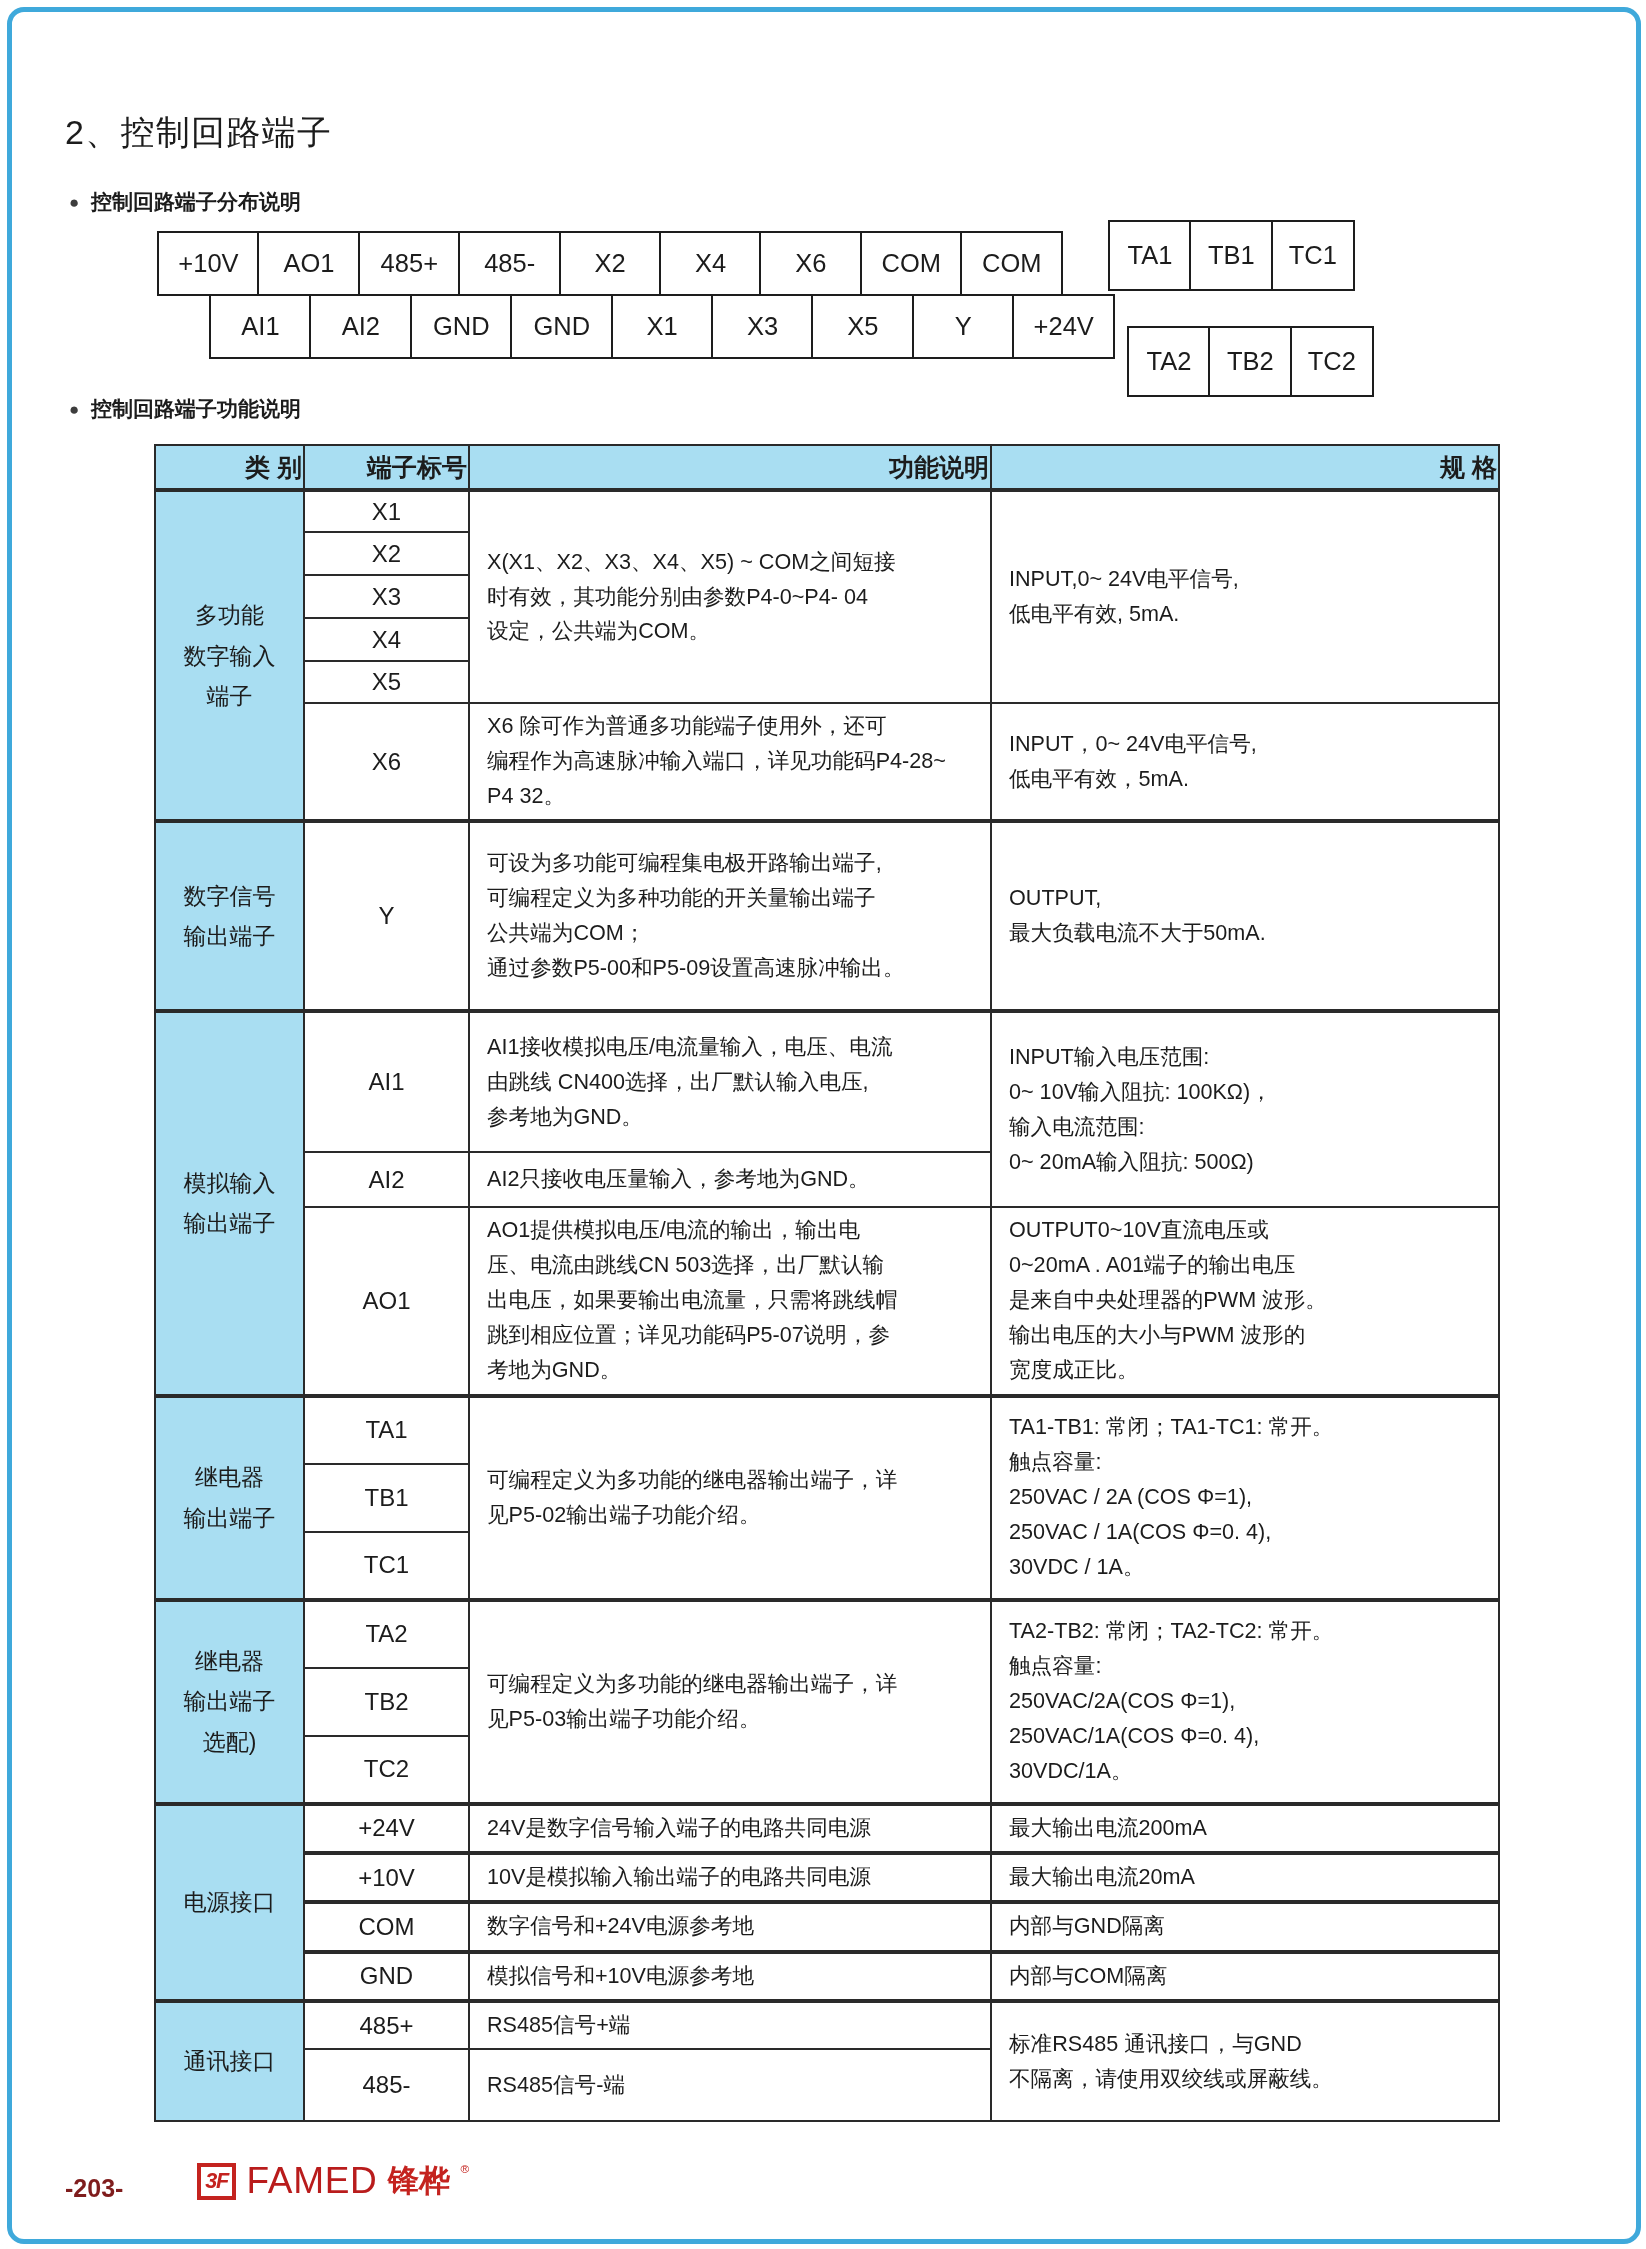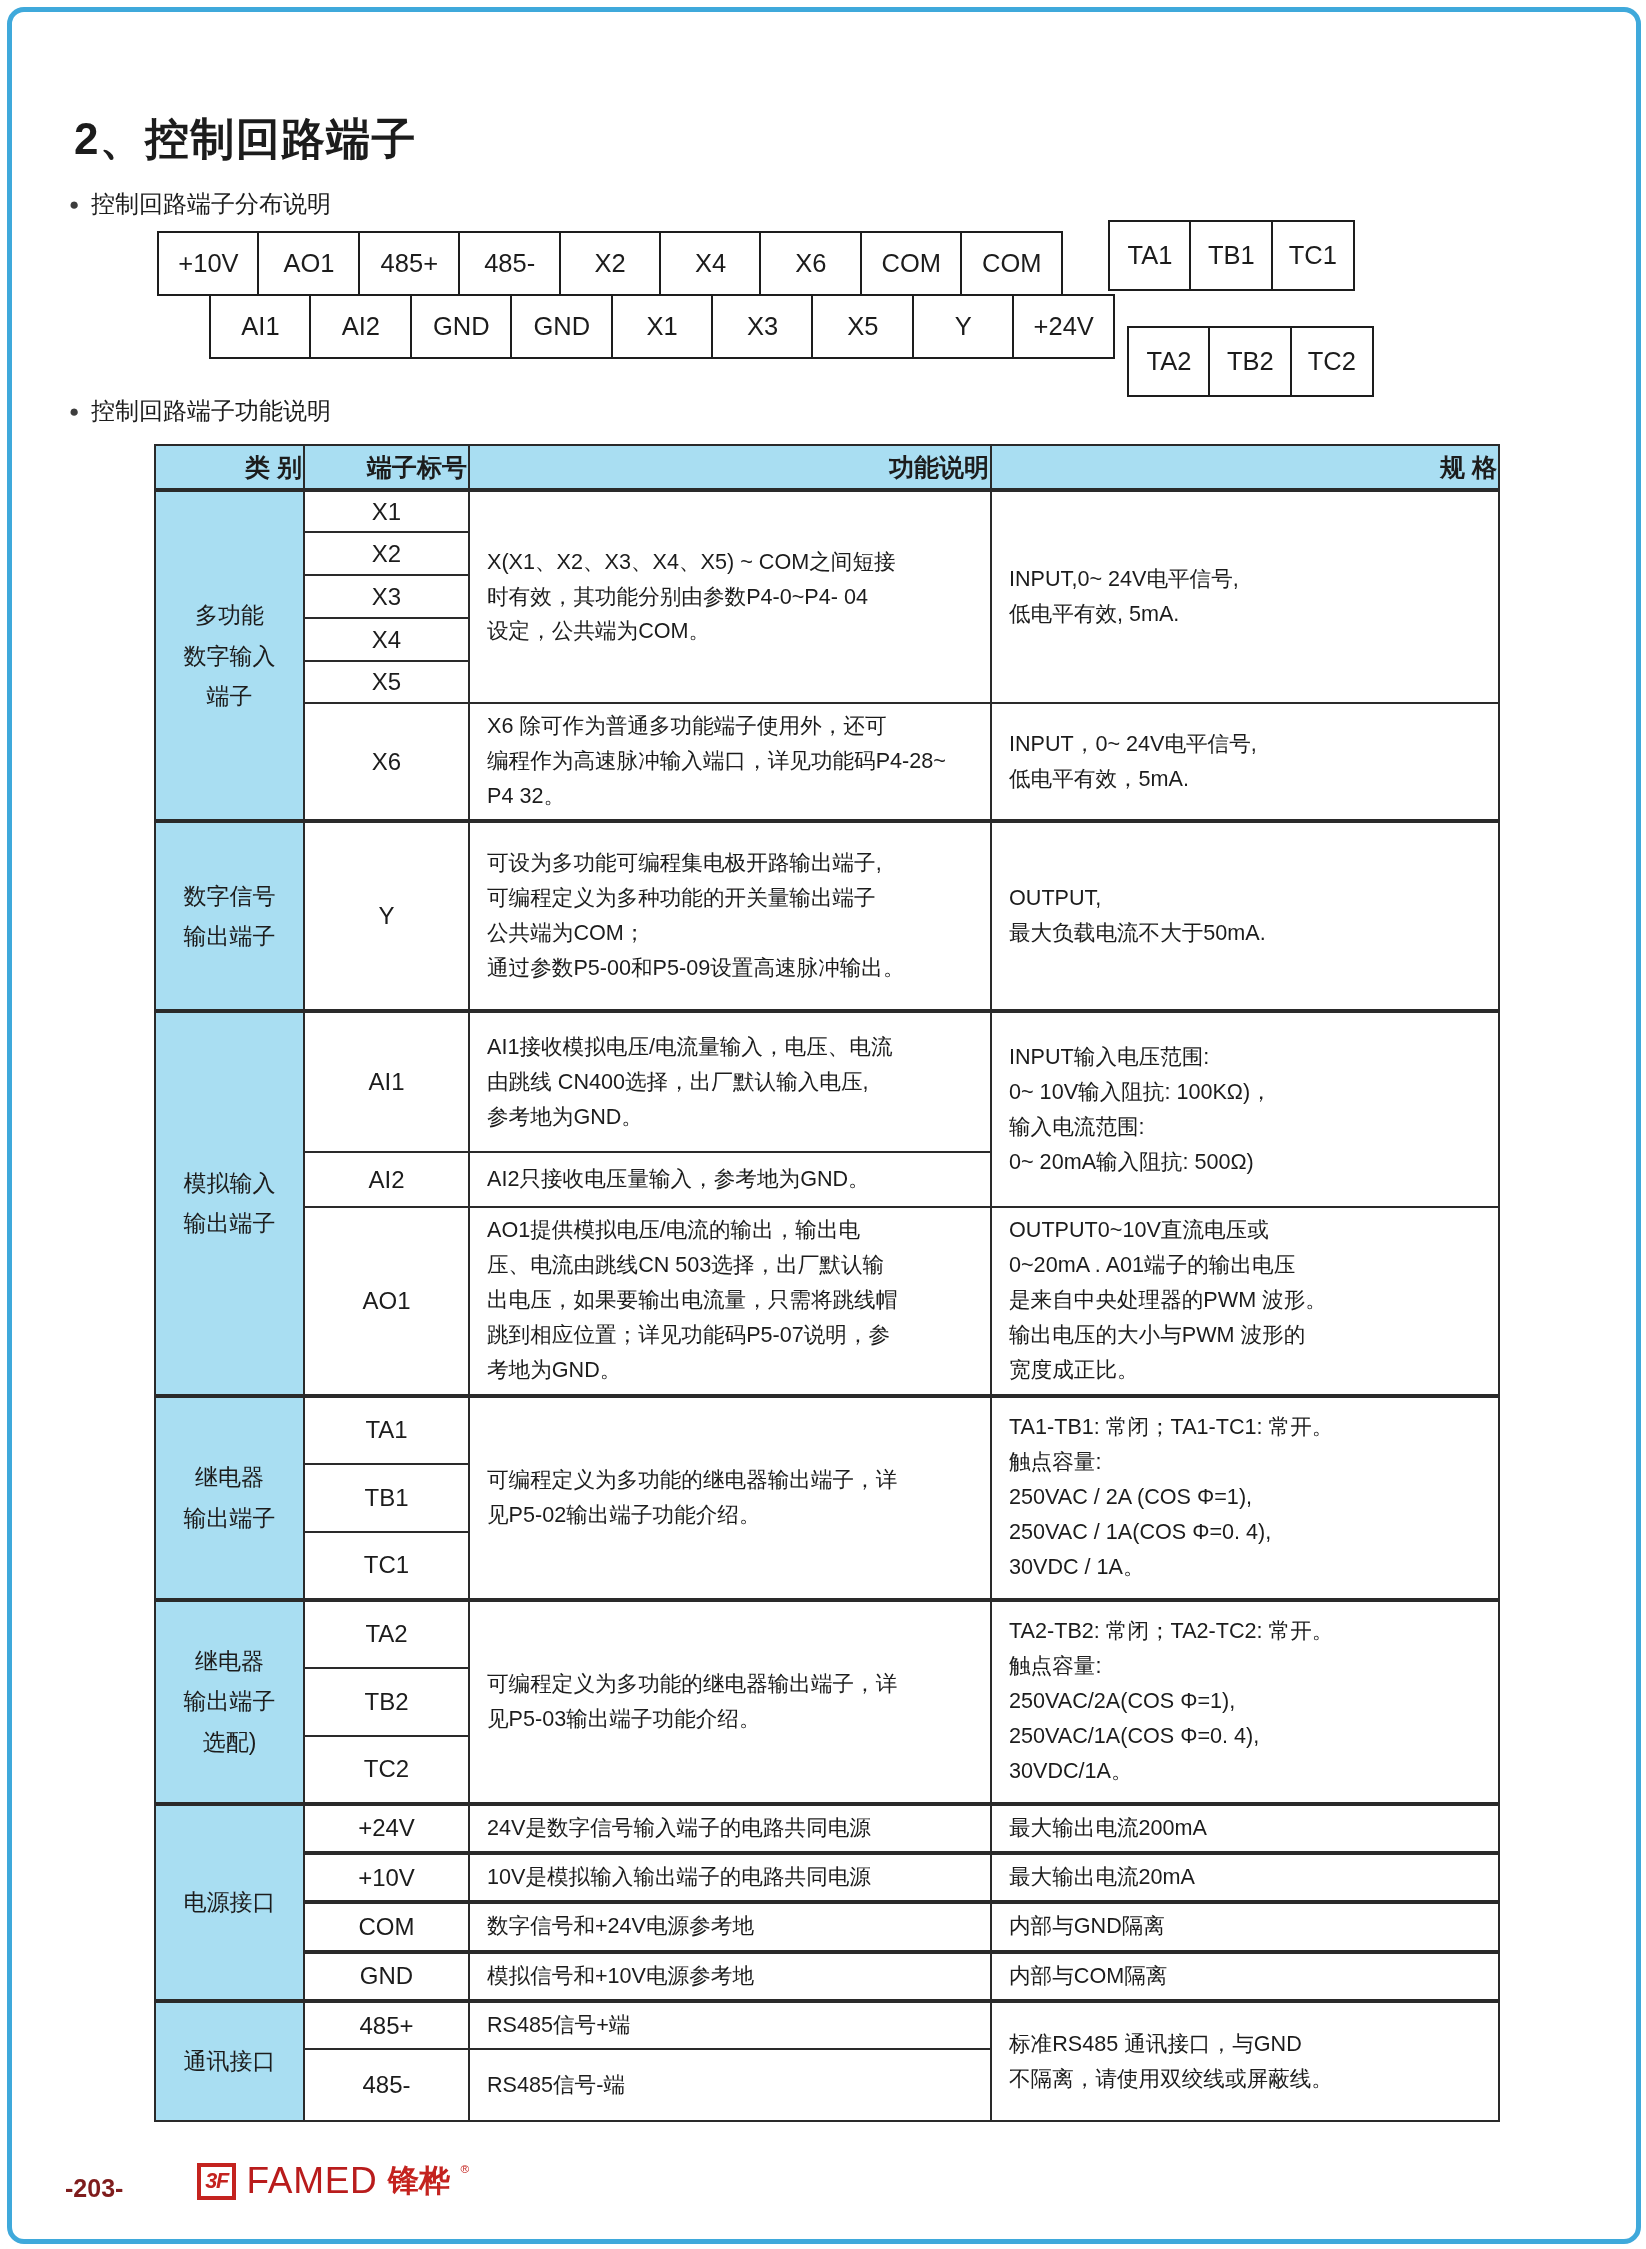--- a/index.html
+++ b/index.html
@@ -1,24 +1,24 @@
 <!DOCTYPE html>
 <html style="font-size:10.5px"><head>
 <meta charset="utf-8">
 <style>
   html,body{margin:0;padding:0;background:#ffffff;}
   #page{
     position:relative;width:1647px;height:2250px;background:#ffffff;
     font-family:"Liberation Sans","DejaVu Sans",sans-serif;color:#1c1c1c;overflow:hidden;
   }
   .frame{position:absolute;inset:6.5px;border:5.9px solid #3fa9db;border-radius:17px;pointer-events:none;}
-  .title{position:absolute;left:74px;top:110px;font-size:44px;font-weight:700;letter-spacing:1.3px;}
+  .title{position:absolute;left:65px;top:110px;font-size:34px;font-weight:400;letter-spacing:1.3px;}
   .bullet-row{position:absolute;display:flex;align-items:center;gap:11.8px;}
   .bullet-row .dot{font-size:17px;color:#3d3d3d;line-height:1;}
-  .bullet-row .btxt{font-size:24px;font-weight:400;}
+  .bullet-row .btxt{font-size:21px;font-weight:700;}
   .b1{left:69px;top:188px;}
   .b2{left:69px;top:395px;}
 
   
   .strip{position:absolute;display:flex;}
   .tcell{
     width:103px;height:65px;border:2.6px solid #1d1d1d;margin-left:-2.6px;
     display:flex;align-items:center;justify-content:center;
     font-size:25.5px;background:#fff;box-sizing:border-box;
   }

